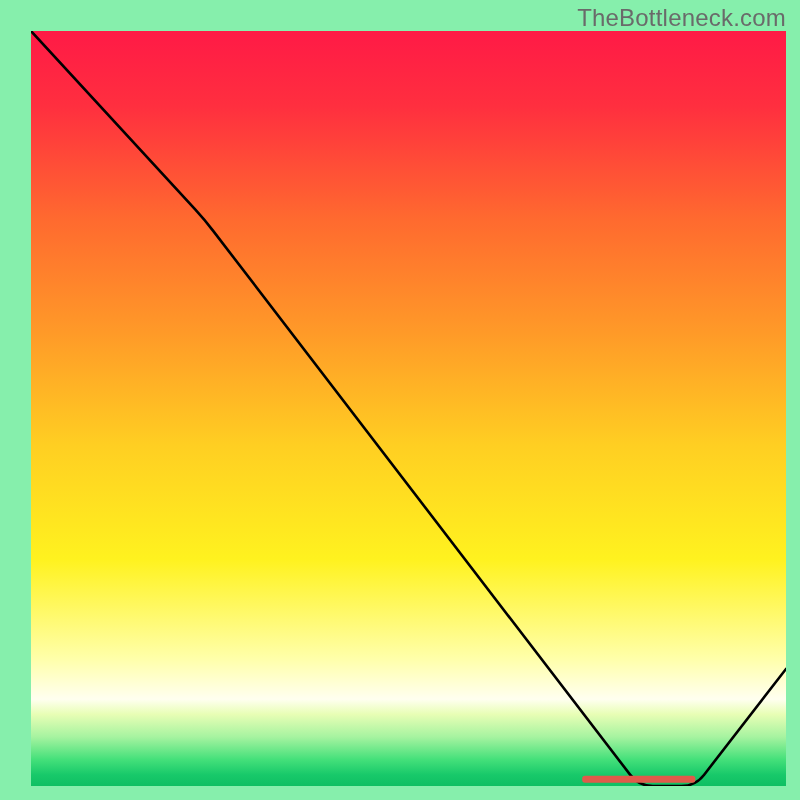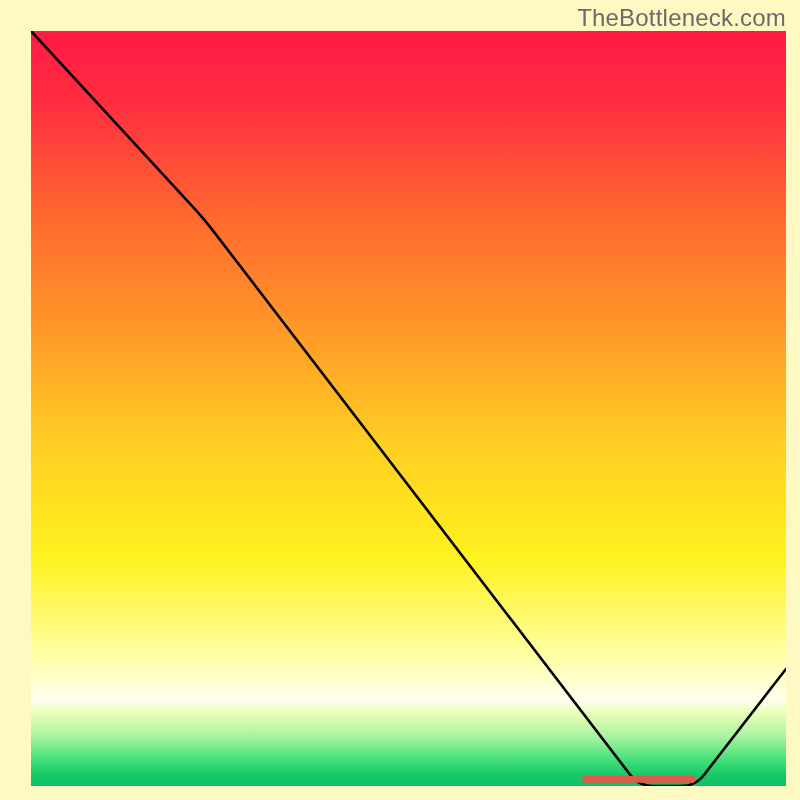--- a/index.html
+++ b/index.html
@@ -8,21 +8,21 @@
     width: 800px;
     height: 800px;
     background: #000;
     overflow: hidden;
     font-family: Arial, Helvetica, sans-serif;
   }
   .frame {
     position: relative;
     width: 800px;
     height: 800px;
-    background: #fef9c3;
+    background: #86efac;
   }
   .watermark {
     position: absolute;
     top: 4px;
     right: 14px;
     color: #6a6a6a;
     font-size: 24px;
     font-weight: 500;
     letter-spacing: 0.2px;
     font-family: Arial, Helvetica, sans-serif;

